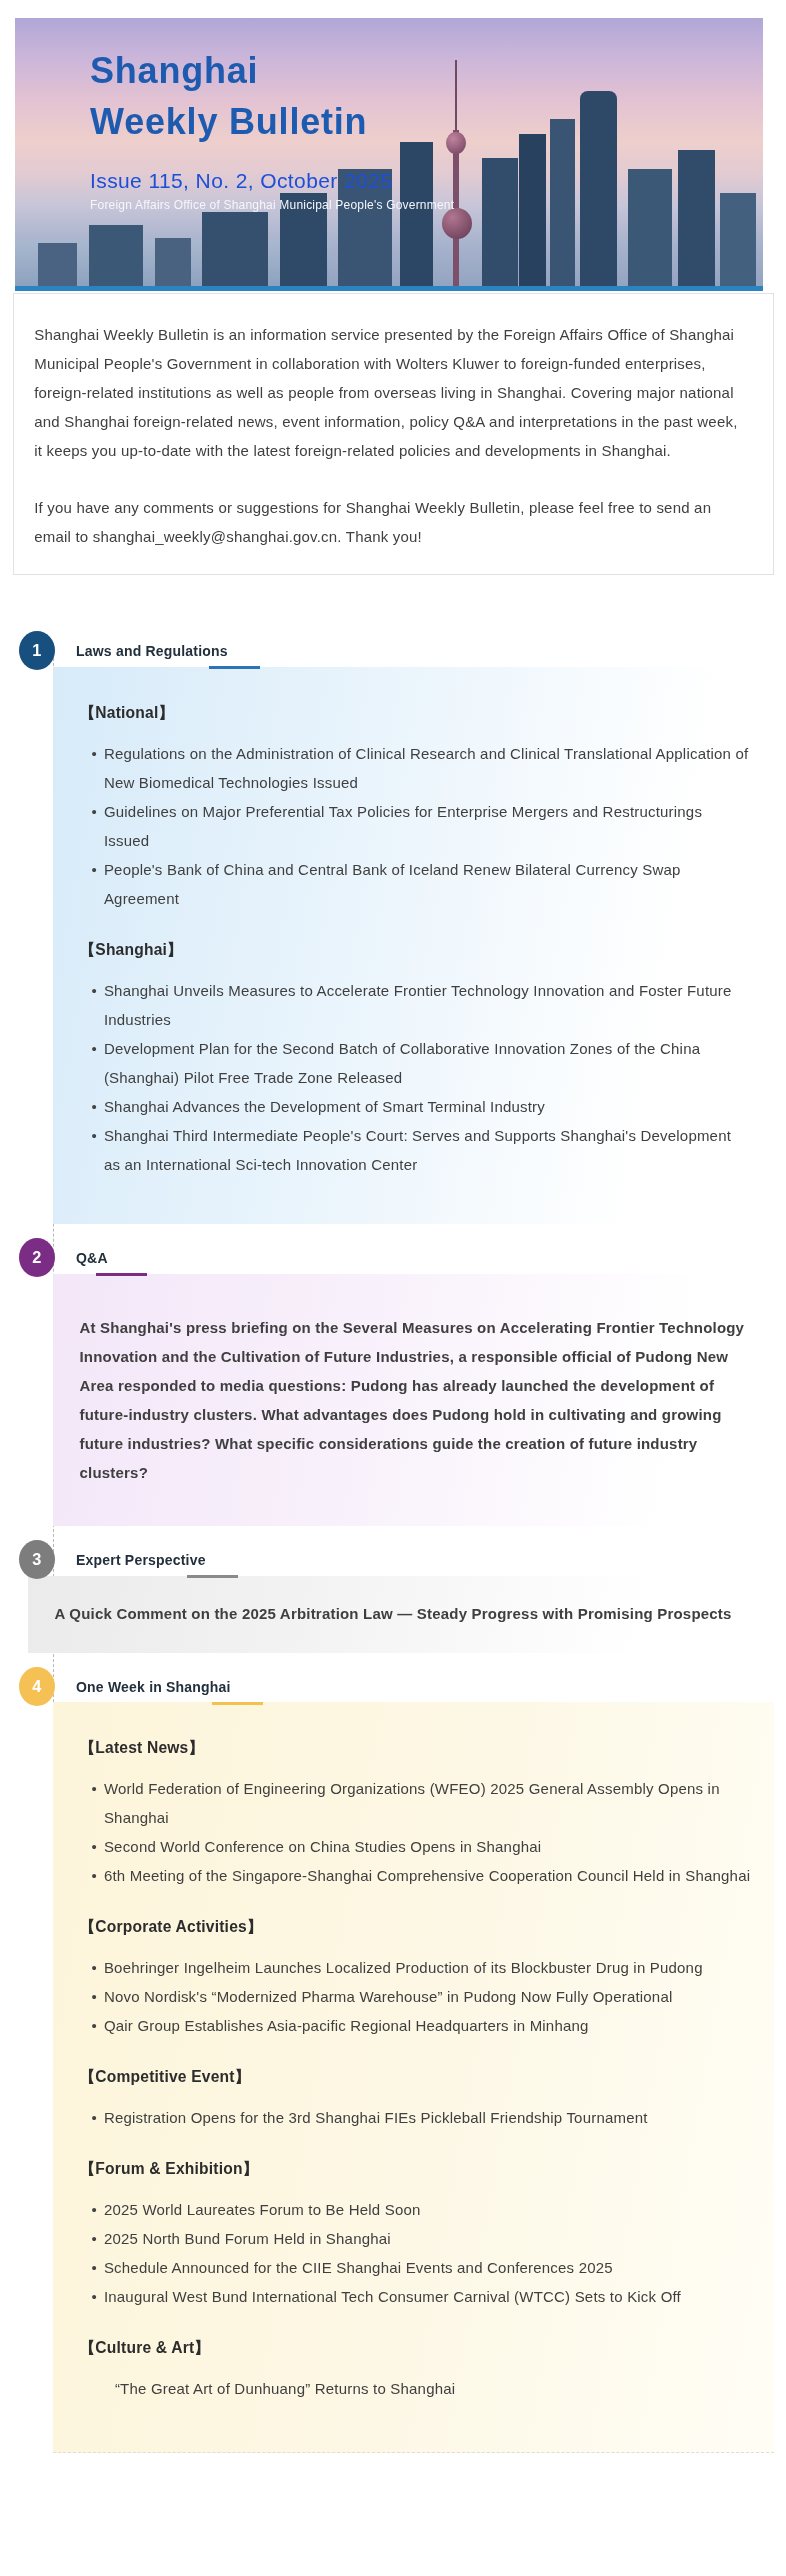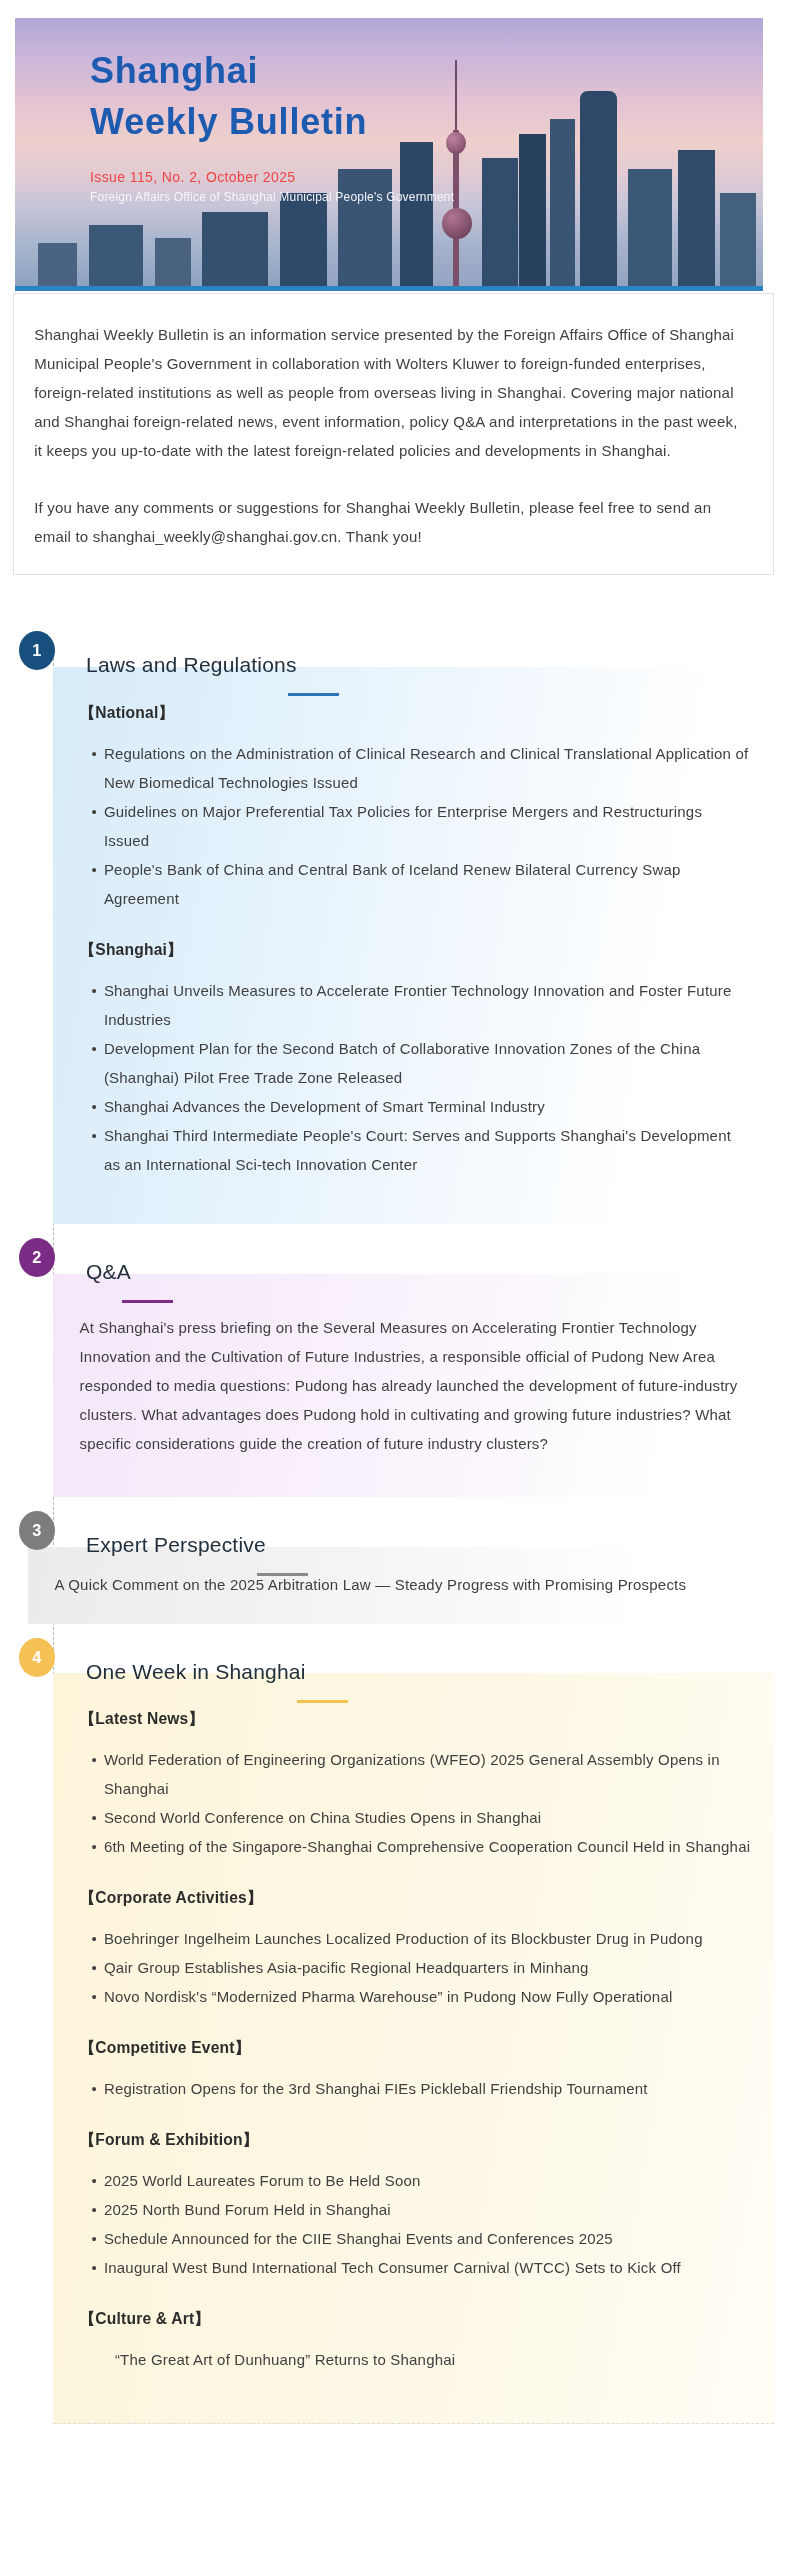--- a/index.html
+++ b/index.html
@@ -31,60 +31,60 @@
   .b14{left:705px;width:36px;height:93px;background:#44607f;}
   .pearl{position:absolute;left:426px;bottom:0;width:31px;height:226px;}
   .pearl .mast{position:absolute;left:14px;top:0;width:2.3px;height:74px;background:#6e4a63;}
   .pearl .pole{position:absolute;left:12.4px;top:70px;width:5.4px;height:156px;background:#7c4f6a;}
   .pearl .orb1{position:absolute;left:5.4px;top:72px;width:19.5px;height:22px;border-radius:50%;
                background:radial-gradient(circle at 35% 30%,#c083a0,#6d3f58);}
   .pearl .orb2{position:absolute;left:0.8px;top:148px;width:30px;height:31px;border-radius:50%;
                background:radial-gradient(circle at 35% 30%,#b27691,#5f3750);}
   .banner-text{position:absolute;left:75px;top:27px;}
   .banner-title{color:#1d5bb0;font-weight:bold;font-size:36px;line-height:51px;letter-spacing:0.8px;}
-  .banner-issue{margin-top:22px;color:#ef4444;font-size:14px;letter-spacing:0.4px;}
+  .banner-issue{margin-top:22px;color:#1d4ed8;font-size:21px;letter-spacing:0.4px;}
   .banner-org{margin-top:5.4px;color:#f6f6fa;font-size:12px;letter-spacing:0.2px;}
 
   
   .intro-box{width:761px;margin-left:13.2px;margin-top:1.6px;border:0.8px solid #e2e2e2;
              box-sizing:border-box;padding:26.5px 31px 23px 20px;background:#fff;}
   .intro-box p{margin:0;font-size:15px;line-height:29px;color:#3f3f3f;letter-spacing:0.2px;}
   .intro-box p + p{margin-top:28px;}
 
   
   .sections{position:relative;margin-top:56px;}
   .vline{position:absolute;left:53px;top:22px;bottom:0;width:0;
          border-left:0.8px dashed #b8b8b8;z-index:0;}
   .section{position:relative;margin-top:14px;}
   .sec-head{position:relative;height:42px;padding-left:70px;z-index:2;}
   .badge{position:absolute;left:18.7px;top:0;width:36px;height:39px;border-radius:50%;
          display:flex;align-items:center;justify-content:center;
          color:#ffffff;font-weight:bold;font-size:16.3px;}
   .title-wrap{display:inline-block;padding-top:6.2px;}
-  .sec-title{margin:16px;font-size:21px;font-weight:normal;color:#222f3c;letter-spacing:0.2px;}
+  .sec-title{margin:6px;font-size:14px;font-weight:bold;color:#222f3c;letter-spacing:0.2px;}
   .underline{width:51px;height:3.1px;margin:7px 0 0 auto;transform:translateX(26px);}
   .content-box{position:relative;margin-left:53px;width:721px;box-sizing:border-box;
                margin-top:-6.2px;z-index:1;}
   .box-s1{background:linear-gradient(100deg,#d7ebf9 0%,#e9f4fc 40%,#ffffff 82%);
           padding:31px 11.7px 33px 26.5px;}
   .box-s2{background:linear-gradient(100deg,#f3e7f8 0%,#f8f0fb 40%,#ffffff 85%);
           padding:39px 11.7px 39px 26.5px;}
   .box-s3{background:linear-gradient(100deg,#ebebeb 0%,#f3f3f3 40%,#ffffff 85%);
           padding:23px 11.7px 25px 26.5px;margin-left:28px;}
   .box-s4{background:linear-gradient(100deg,#fdf5da 0%,#fdf8e6 55%,#fffdf4 95%);
           padding:31px 11.7px 37px 26.5px;border-bottom:1.6px dashed #dddddb;}
 
   .group + .group{margin-top:22px;}
   .group-header{font-size:15.6px;font-weight:bold;color:#2c2c2c;line-height:29px;letter-spacing:0.2px;}
   .group ul{list-style:none;margin:12px;padding:0 0 0 12.4px;}
   .group li{position:relative;font-size:15px;line-height:29px;color:#3f3f3f;
             letter-spacing:0.2px;max-width:678px;}
   .group li.b::before{content:"\2022";position:absolute;left:-12.4px;color:#444;}
   .group li.nb{padding-left:11px;}
-  .qa-text{margin:0;font-size:15px;line-height:29px;color:#3f3f3f;max-width:678px;letter-spacing:0.2px;}
+  .qa-text{margin:0;font-size:15px;line-height:29px;color:#3f3f3f;max-width:678px;letter-spacing:0.2px;font-weight:bold;}
 </style>
 </head>
 <body>
 
 <div class="page">
 
   <div class="banner">
     <div class="sky"></div>
     <div class="river"></div>
     <div class="bld b1"></div>
@@ -194,22 +194,22 @@
             <ul>
               <li class="b">World Federation of Engineering Organizations (WFEO) 2025 General Assembly Opens in Shanghai</li>
               <li class="b">Second World Conference on China Studies Opens in Shanghai</li>
               <li class="b">6th Meeting of the Singapore-Shanghai Comprehensive Cooperation Council Held in Shanghai</li>
             </ul>
           </div>
           <div class="group">
             <div class="group-header">【Corporate Activities】</div>
             <ul>
               <li class="b">Boehringer Ingelheim Launches Localized Production of its Blockbuster Drug in Pudong</li>
+              <li class="b">Novo Nordisk's “Modernized Pharma Warehouse” in Pudong Now Fully Operational</li>
               <li class="b">Qair Group Establishes Asia-pacific Regional Headquarters in Minhang</li>
-              <li class="b">Novo Nordisk's “Modernized Pharma Warehouse” in Pudong Now Fully Operational</li>
             </ul>
           </div>
           <div class="group">
             <div class="group-header">【Competitive Event】</div>
             <ul>
               <li class="b">Registration Opens for the 3rd Shanghai FIEs Pickleball Friendship Tournament</li>
             </ul>
           </div>
           <div class="group">
             <div class="group-header">【Forum &amp; Exhibition】</div>

